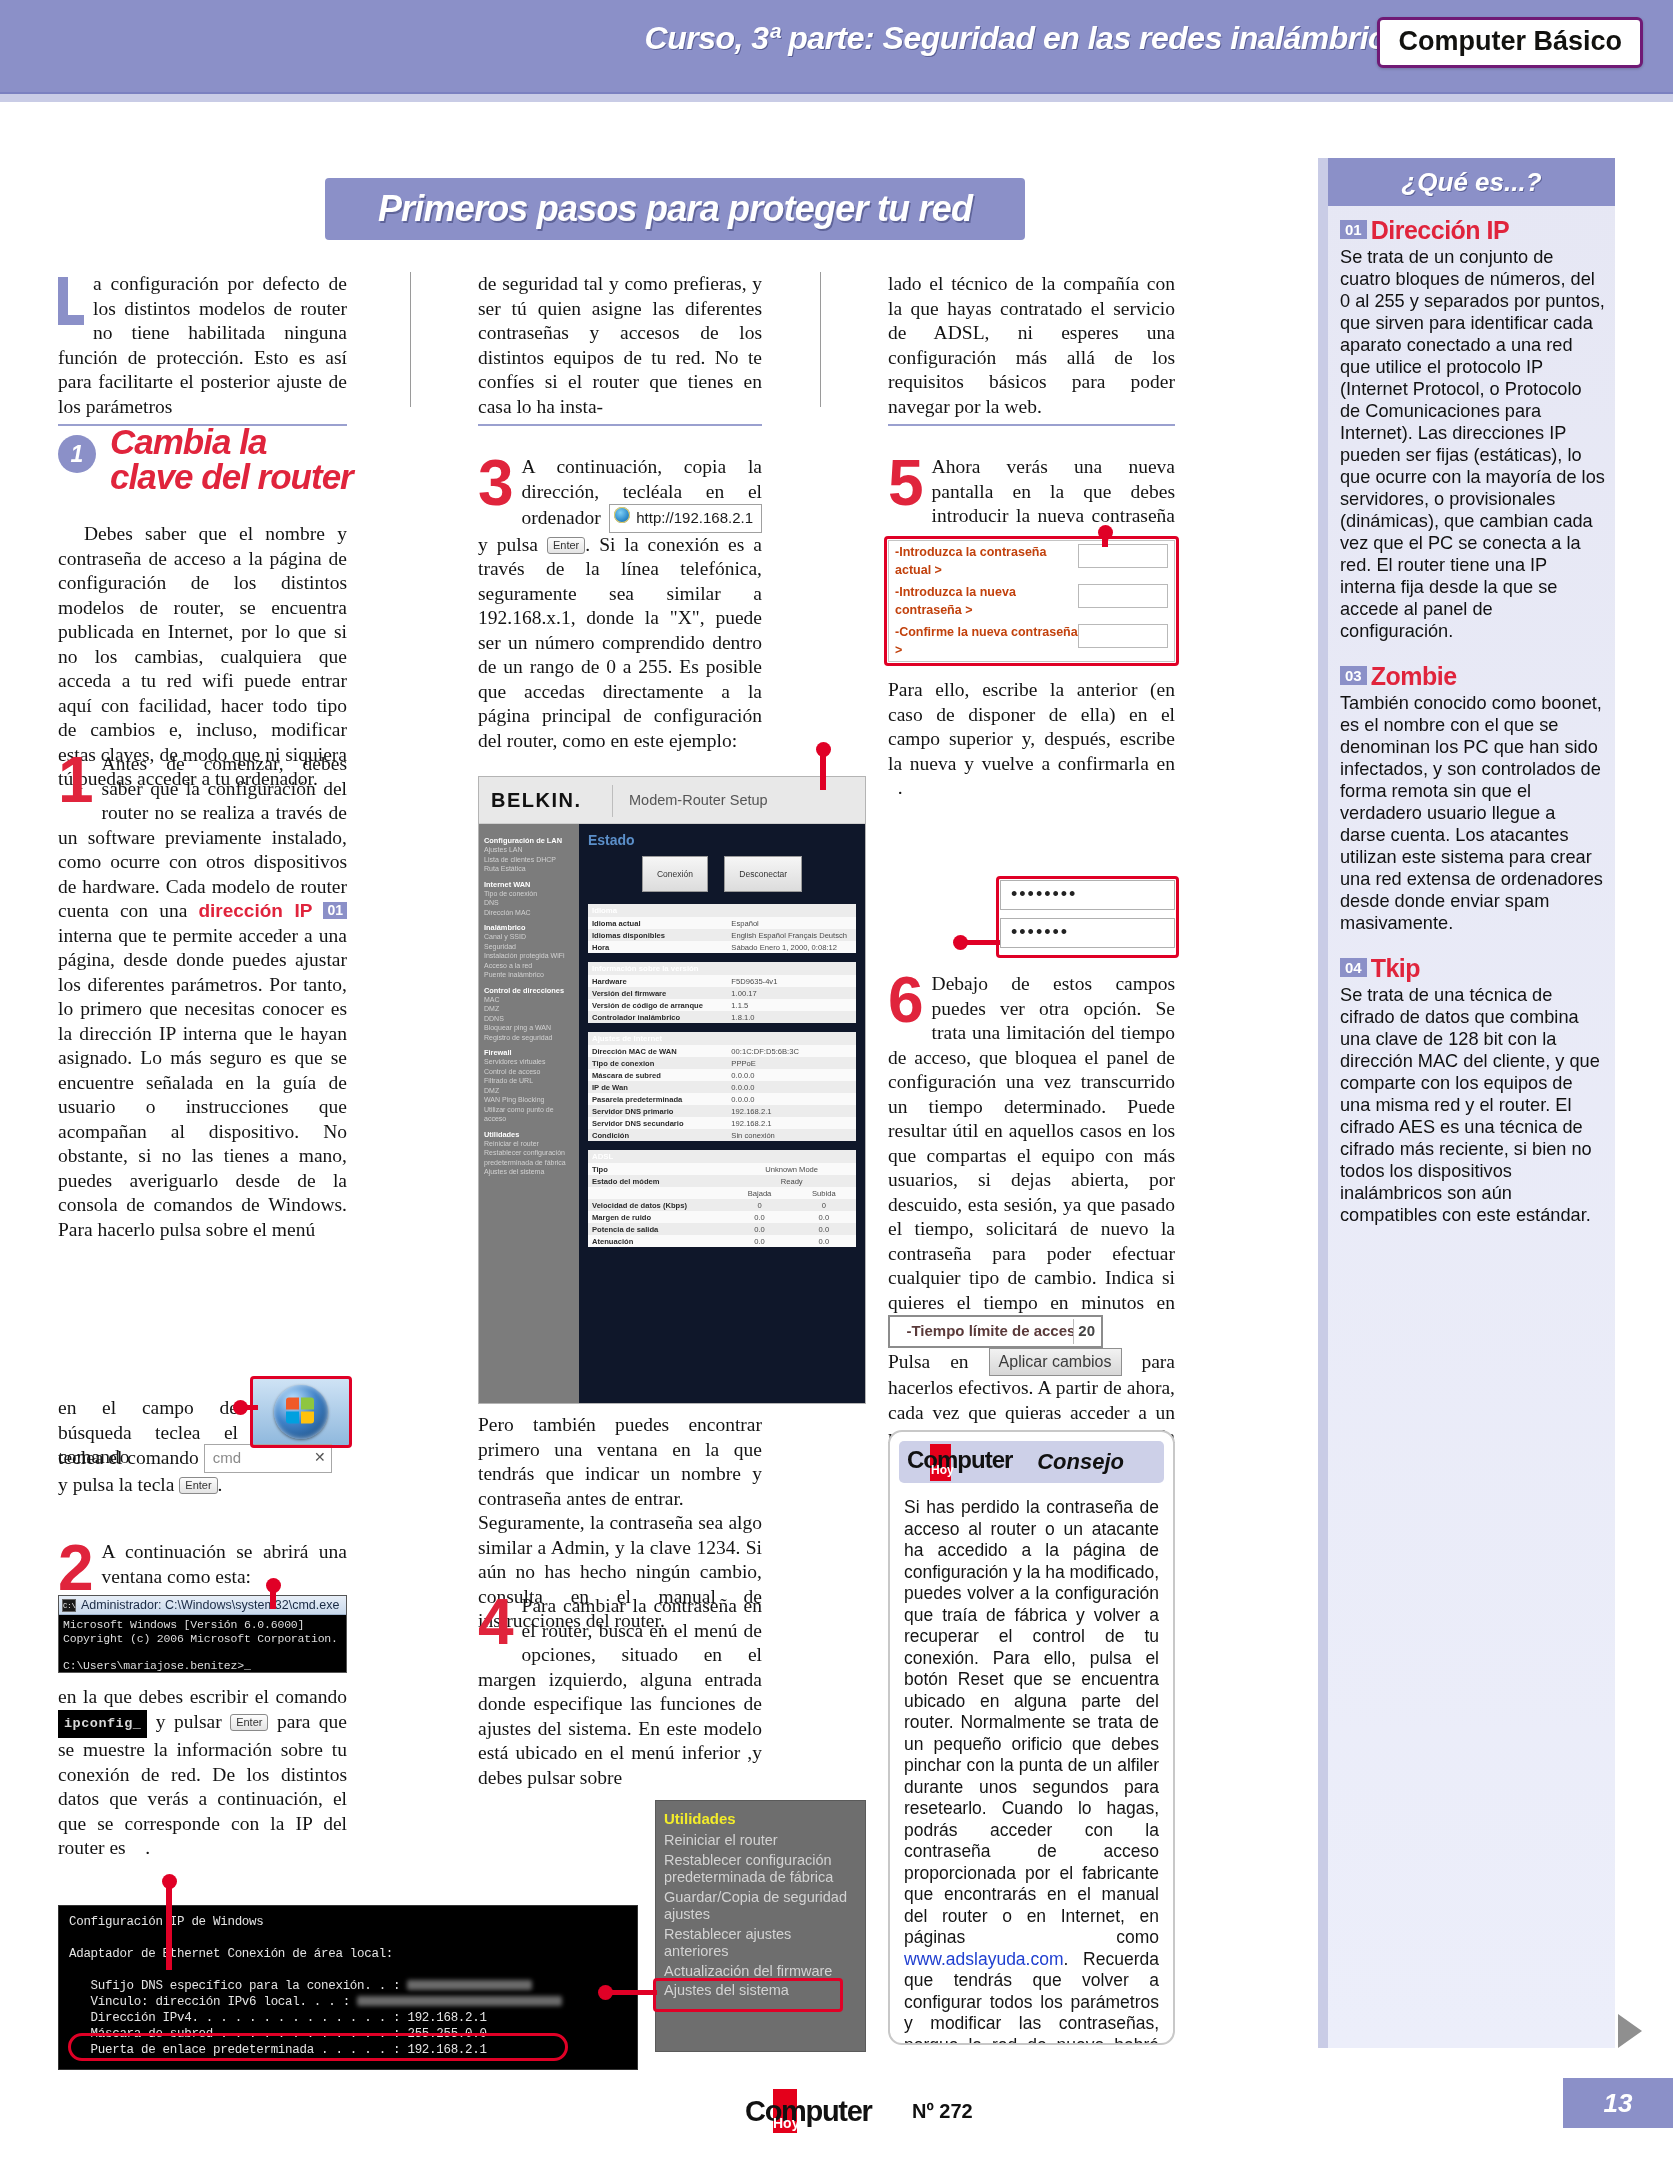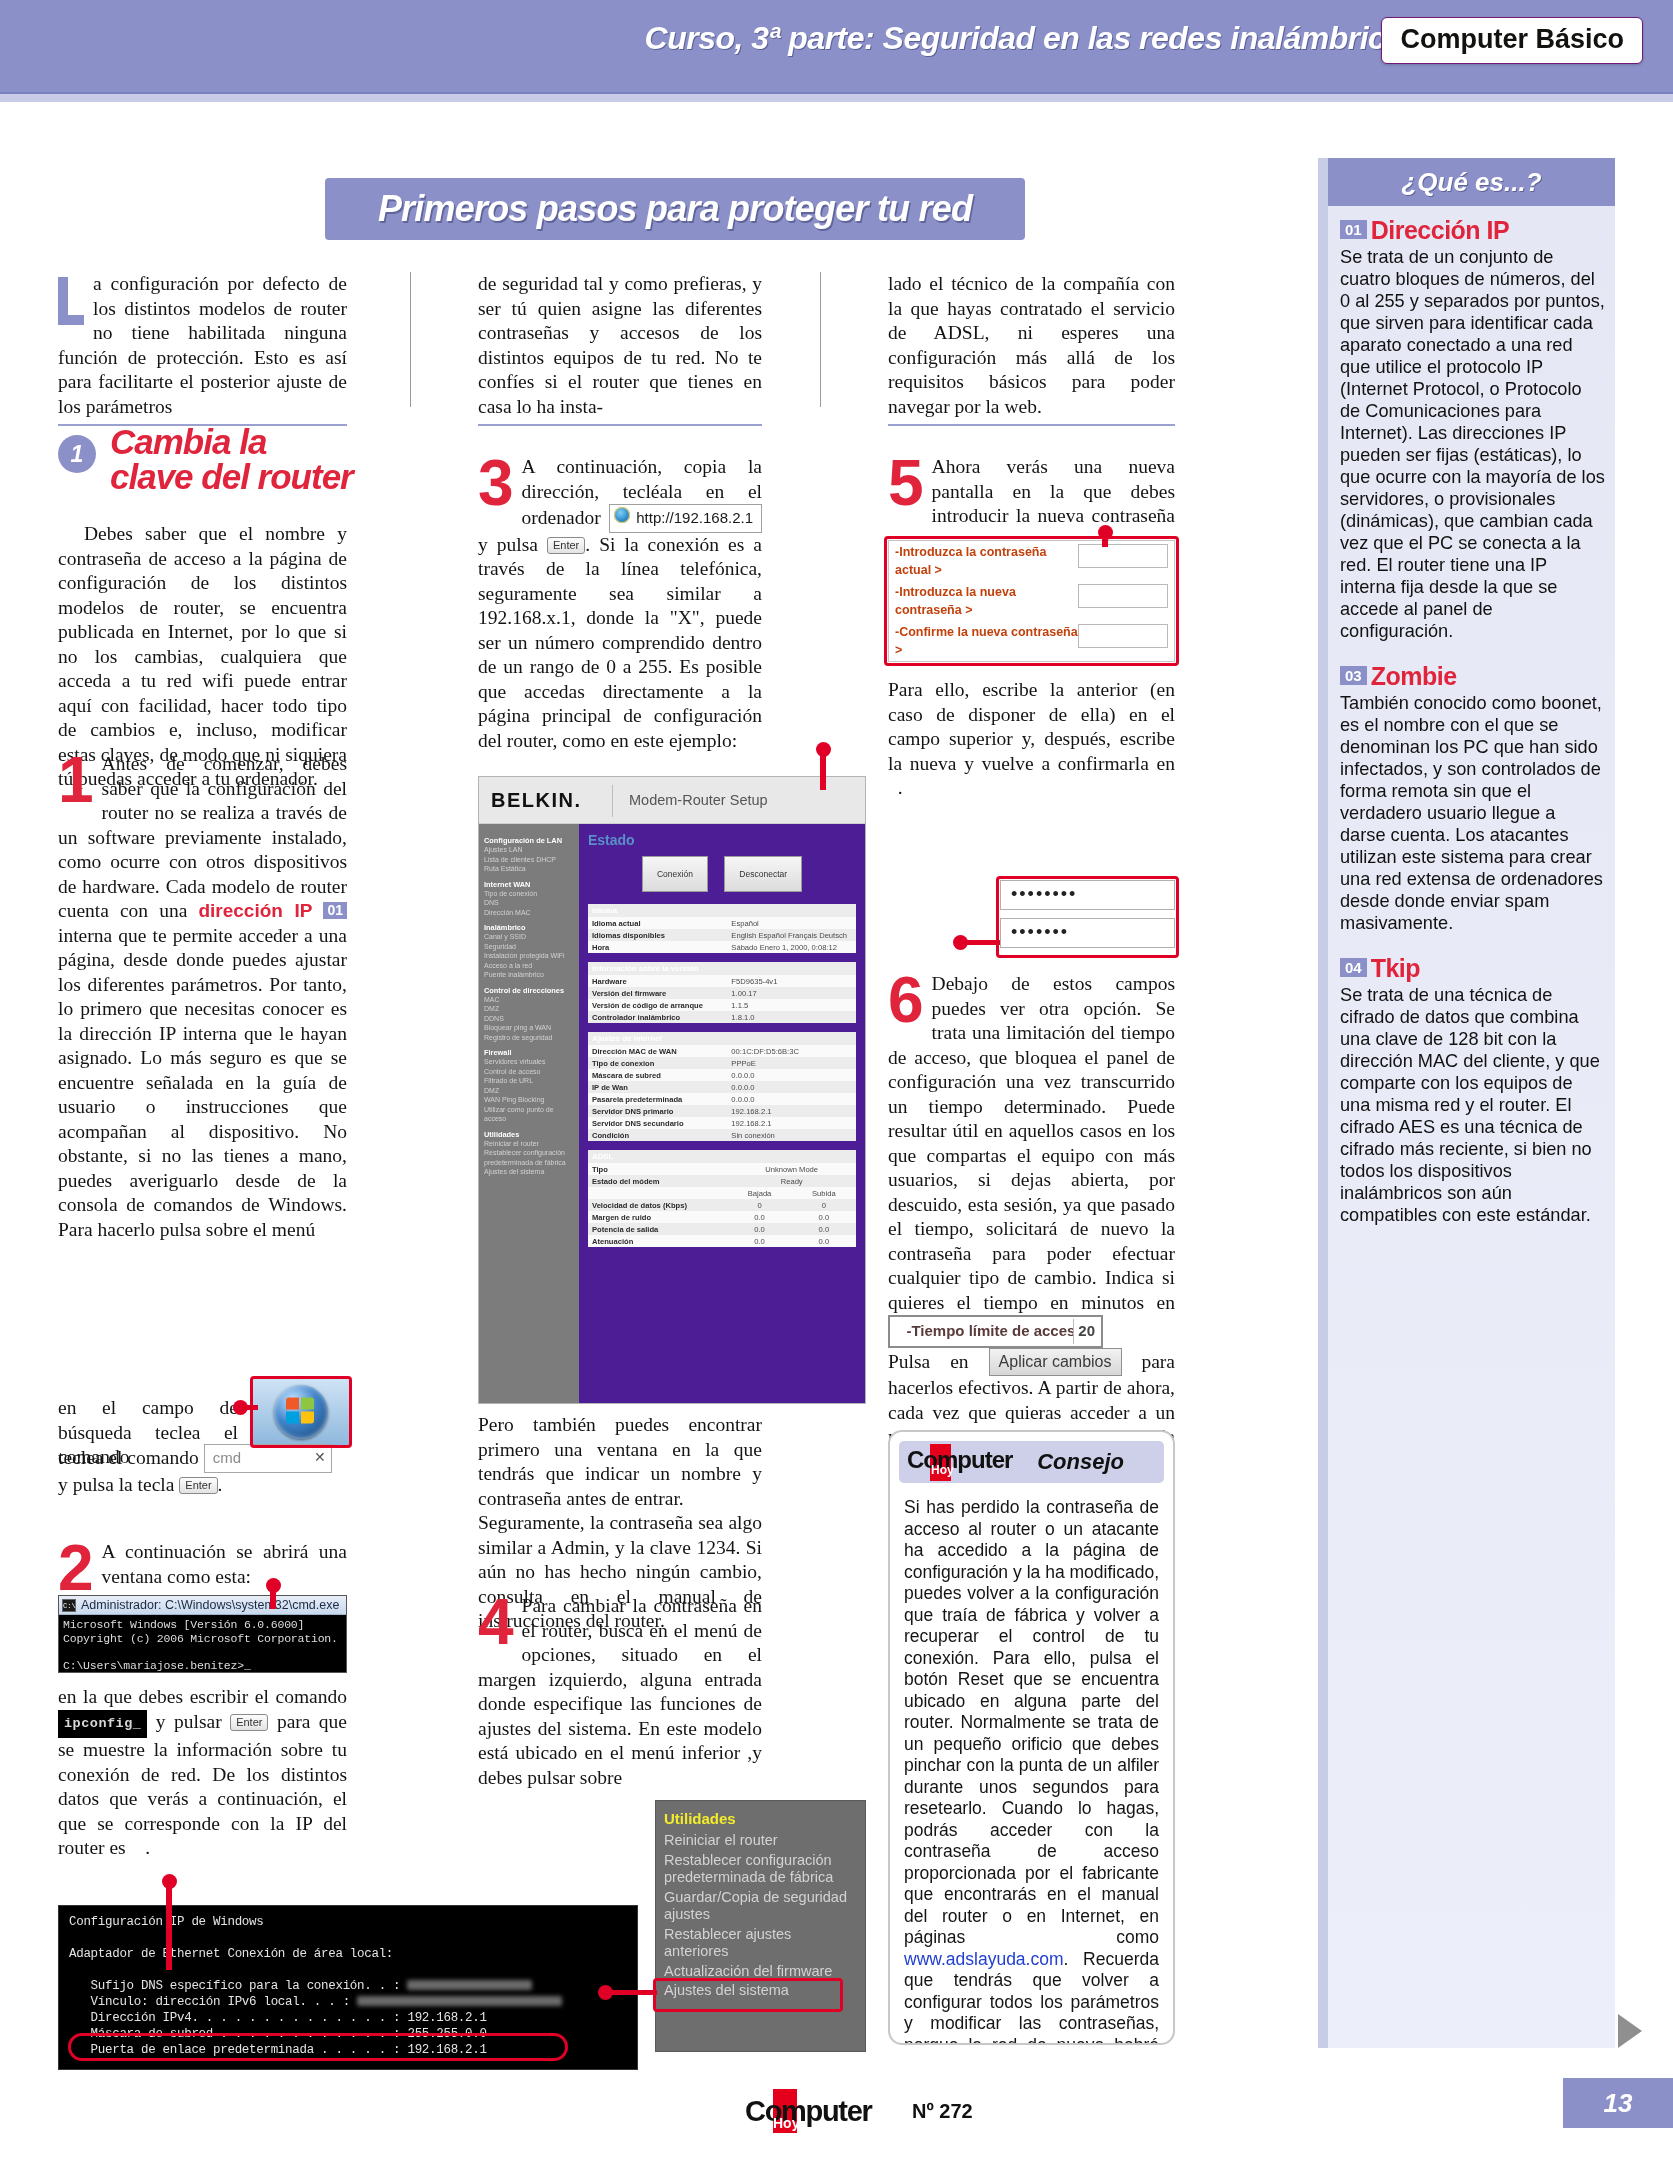--- a/index.html
+++ b/index.html
@@ -23,21 +23,21 @@
   .topbar-title {
     position:absolute; right:253px; top:20px;
     font-family:"Liberation Sans", sans-serif;
     font-weight:bold; font-style:italic; font-size:32px; color:#ffffff;
     letter-spacing:-0.5px;
     text-shadow: 1px 1px 0 #5a5f95;
     white-space:nowrap;
   }
   .topbar-badge {
     position:absolute; right:30px; top:17px;
-    background:#fff; border:1px solid #701a75; border-radius:6px;
+    background:#fff; border:3px solid #701a75; border-radius:6px;
     padding:6px 18px 8px 18px;
     font-family:"Liberation Sans", sans-serif;
     font-weight:bold; font-size:27px; color:#12120f; white-space:nowrap;
     box-shadow: 0 1px 3px rgba(0,0,0,.2);
   }
 
   
   .title-banner {
     position:absolute; left:325px; top:178px; width:700px; height:62px;
     background:#8b90c8; border-radius:4px;
@@ -212,21 +212,21 @@
     font-family:"Liberation Sans", sans-serif;
   }
   .belkin .bhead { height:47px; background:#e8e8e8; border-bottom:1px solid #cfcfcf; position:relative; }
   .belkin .blogo { position:absolute; left:12px; top:12px; font-weight:bold; font-size:20px; letter-spacing:1.5px; color:#111; }
   .belkin .bsub { position:absolute; left:150px; top:15px; font-size:14.5px; color:#555; }
   .belkin .bdiv { position:absolute; left:133px; top:8px; width:1px; height:32px; background:#bdbdbd; }
   .belkin .bbody { position:absolute; left:0; top:47px; right:0; bottom:0; display:flex; }
   .belkin .bnav { width:100px; background:#7c7c7c; padding:6px 5px; }
   .belkin .bnav .g { font-size:7.4px; font-weight:bold; color:#fff; margin-top:6px; }
   .belkin .bnav .i { font-size:7px; color:#d2d2d2; line-height:9.5px; }
-  .belkin .bmain { flex:1; background:#4c1d95; padding:8px 9px; }
+  .belkin .bmain { flex:1; background:#0f172a; padding:8px 9px; }
   .belkin .btitle { color:#5b8fc9; font-size:14px; font-weight:bold; margin-bottom:8px; }
   .belkin .bbtns { text-align:center; margin:6px 0 12px 0; }
   .belkin .bbtn { display:inline-block; border:1px solid #9a9a9a; background:linear-gradient(#f6f6f6,#dcdcdc); font-size:8.5px; padding:12px 14px; margin:0 6px; color:#333; }
   .belkin table { width:100%; border-collapse:collapse; margin-bottom:9px; font-size:7.6px; }
   .belkin table .hdr td { background:#8d8d8d; color:#fff; font-weight:bold; padding:2px 4px; font-size:7.8px; }
   .belkin table td { padding:1.5px 4px; color:#2b2b2b; }
   .belkin table tr:nth-child(odd) td { background:#ececec; }
   .belkin table tr:nth-child(even) td { background:#fafafa; }
   .belkin table td.k { font-weight:bold; width:52%; }
   .belkin table td.v { color:#4a4a4a; }

